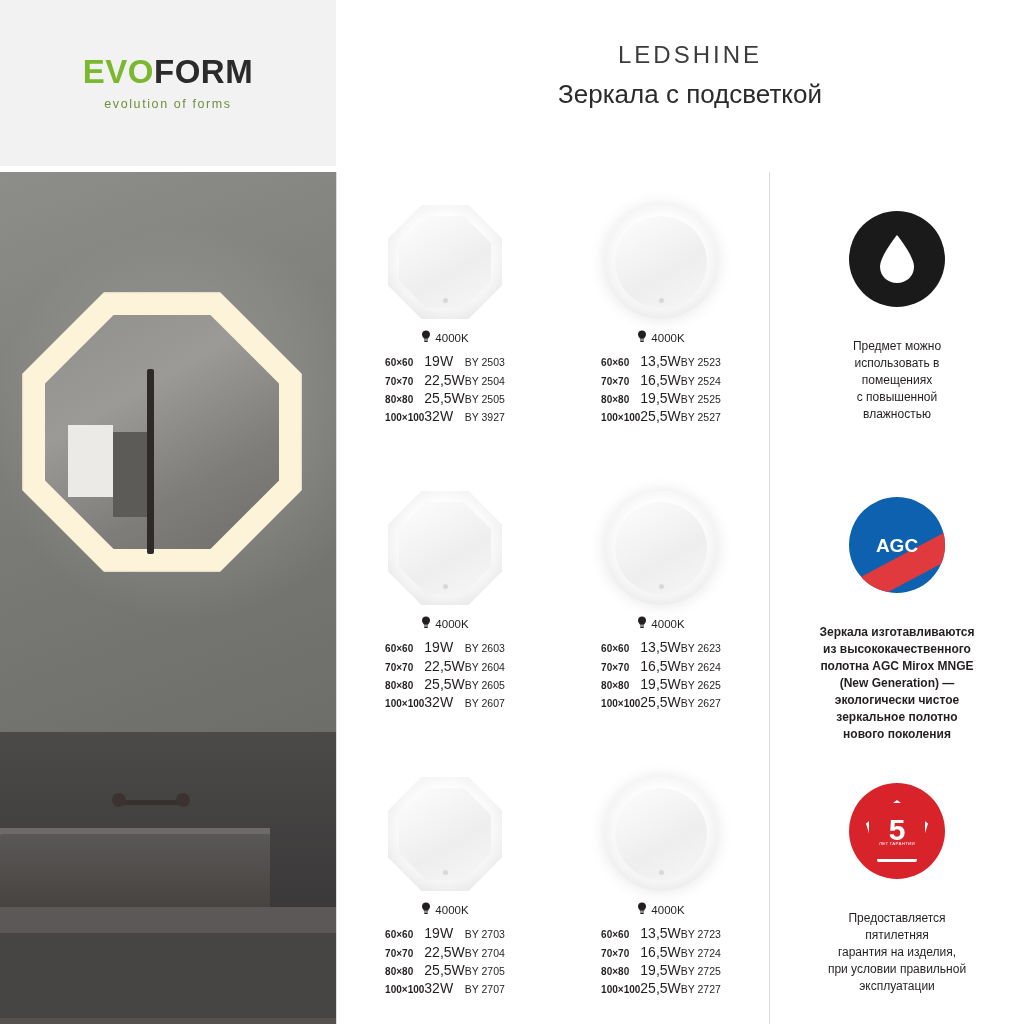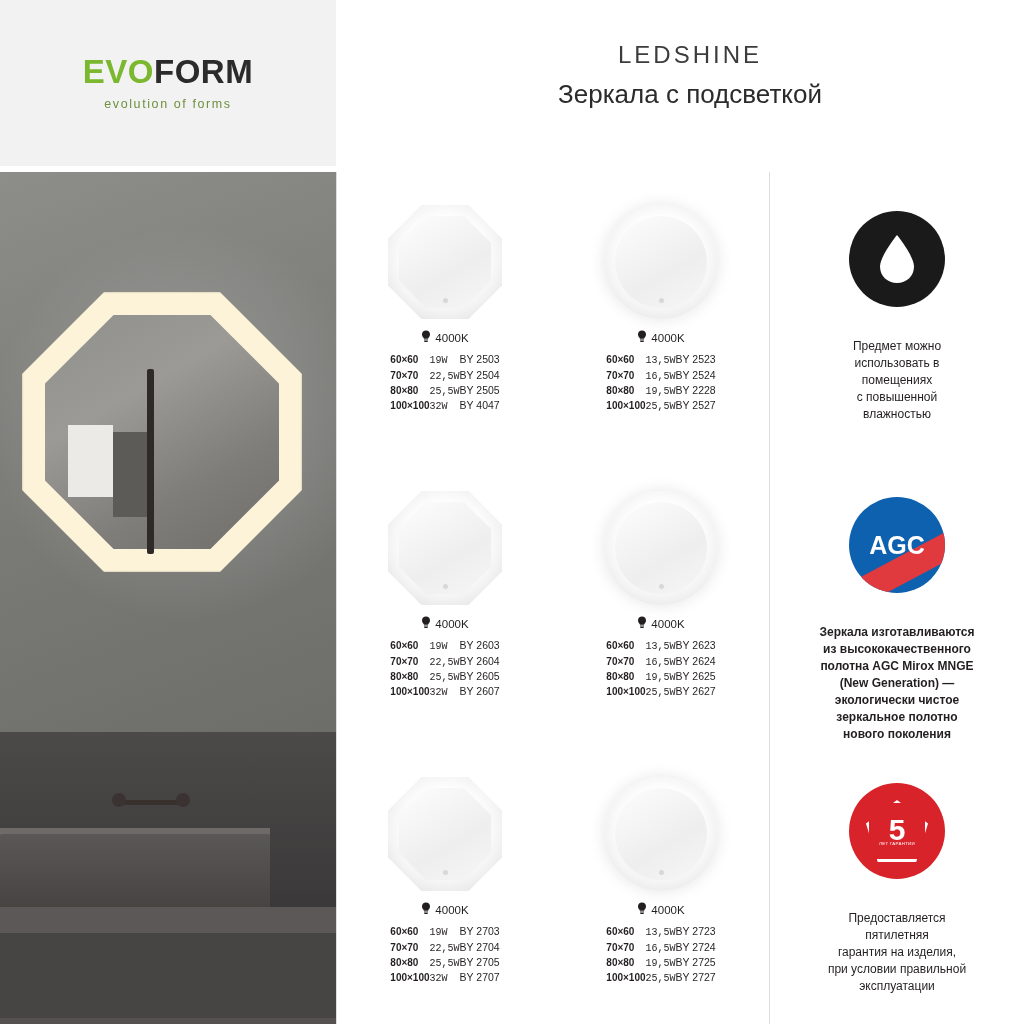--- a/index.html
+++ b/index.html
@@ -332,21 +332,21 @@
     border-collapse: collapse;
     font-size: 11px;
     color: #231f20;
   }
   .specs td {
     padding: 1.2px 0;
     white-space: nowrap;
     vertical-align: baseline;
   }
   .c-size { font-weight: bold; font-size: 10px; padding-right: 9px; }
-  .c-watt { font-size: 10px; padding-right: 10px; font-family: Liberation Mono, monospace; }
+  .c-watt { font-size: 14px; padding-right: 10px; }
   .c-code { font-size: 10.5px; }
 
   
   .features {
     position: absolute;
     top: 0; left: 770px;
     width: 254px;
     height: 858px;
   }
   .feature {
@@ -374,21 +374,21 @@
     width: 96px; height: 96px;
     border-radius: 50%;
     background: #0d61ae;
     display: flex; align-items: center; justify-content: center;
     position: relative;
     overflow: hidden;
   }
   .agc-text {
     font-family: "Liberation Sans", sans-serif;
     font-weight: bold;
-    font-size: 25px;
+    font-size: 19px;
     color: #ffffff;
     letter-spacing: 0px;
     line-height: 1;
     position: relative;
     z-index: 2;
   }
   .agc-swoosh {
     position: absolute;
     width: 130px; height: 26px;
     background: #e03a3e;
@@ -509,21 +509,21 @@
                   <td class="c-code">BY 2504</td>
                 </tr>
             <tr>
                   <td class="c-size">80×80</td>
                   <td class="c-watt">25,5W</td>
                   <td class="c-code">BY 2505</td>
                 </tr>
             <tr>
                   <td class="c-size">100×100</td>
                   <td class="c-watt">32W</td>
-                  <td class="c-code">BY 4047</td>
+                  <td class="c-code">BY 3927</td>
                 </tr>
           </tbody>
             </table>
         </div>
         <div class="cell">
           <div class="shape-wrap">
             <div class="circ">
                 <span class="touch-dot"></span>
               </div>
           </div>
@@ -545,21 +545,21 @@
                   <td class="c-code">BY 2523</td>
                 </tr>
             <tr>
                   <td class="c-size">70×70</td>
                   <td class="c-watt">16,5W</td>
                   <td class="c-code">BY 2524</td>
                 </tr>
             <tr>
                   <td class="c-size">80×80</td>
                   <td class="c-watt">19,5W</td>
-                  <td class="c-code">BY 2228</td>
+                  <td class="c-code">BY 2525</td>
                 </tr>
             <tr>
                   <td class="c-size">100×100</td>
                   <td class="c-watt">25,5W</td>
                   <td class="c-code">BY 2527</td>
                 </tr>
           </tbody>
             </table>
         </div>
       </div>

